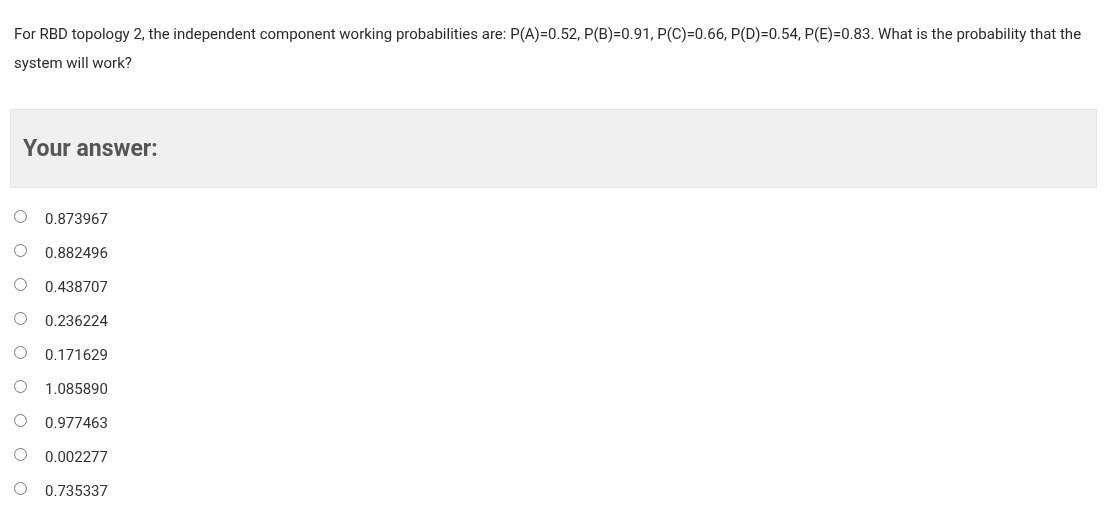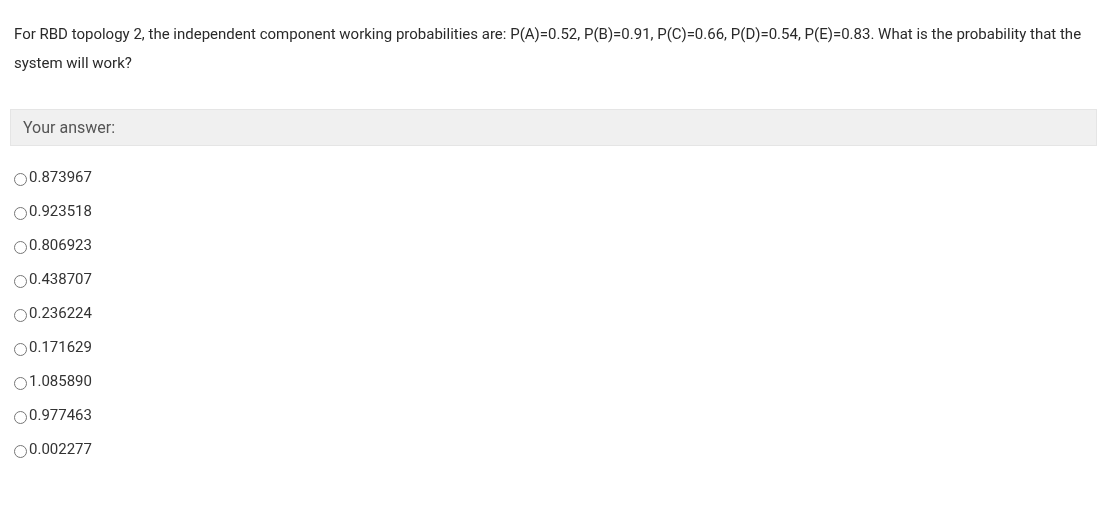--- a/index.html
+++ b/index.html
@@ -17,34 +17,34 @@
     }
     .question-text {
       padding: 20px 4px 20px 14px;
       line-height: 1.9;
       color: #2a2a2a;
       font-size: 15px;
     }
     .answer-header {
       background: #f0f0f0;
       border: 1px solid #e5e5e5;
-      padding: 8px 12px;
+      padding: 25px 12px;
       margin: 12px 10px 14px 10px;
-      font-size: 16px;
+      font-size: 23px;
       color: #555;
-      font-weight: 400;
+      font-weight: 700;
     }
     .options-list {
       padding: 0 14px;
     }
     .option-row {
       display: flex;
-      align-items: flex-end;
+      align-items: flex-start;
       padding: 8px 0;
-      gap: 2px;
+      gap: 18px;
     }
     .radio-input {
       width: 13px;
       height: 13px;
       margin: 0;
       flex-shrink: 0;
       accent-color: #555;
     }
     .option-label {
       font-size: 15px;
@@ -59,25 +59,21 @@
 
 <div class="answer-header">Your answer:</div>
 
 <div class="options-list">
   <div class="option-row">
     <input type="radio" name="answer" class="radio-input" style="">
     <span class="option-label">0.873967</span>
   </div>
   <div class="option-row">
     <input type="radio" name="answer" class="radio-input" style="">
-    <span class="option-label">0.923518</span>
-  </div>
-  <div class="option-row">
-    <input type="radio" name="answer" class="radio-input" style="">
-    <span class="option-label">0.806923</span>
+    <span class="option-label">0.882496</span>
   </div>
   <div class="option-row">
     <input type="radio" name="answer" class="radio-input" style="">
     <span class="option-label">0.438707</span>
   </div>
   <div class="option-row">
     <input type="radio" name="answer" class="radio-input" style="">
     <span class="option-label">0.236224</span>
   </div>
   <div class="option-row">
@@ -89,13 +85,17 @@
     <span class="option-label">1.085890</span>
   </div>
   <div class="option-row">
     <input type="radio" name="answer" class="radio-input" style="">
     <span class="option-label">0.977463</span>
   </div>
   <div class="option-row">
     <input type="radio" name="answer" class="radio-input" style="">
     <span class="option-label">0.002277</span>
   </div>
+  <div class="option-row">
+    <input type="radio" name="answer" class="radio-input" style="">
+    <span class="option-label">0.735337</span>
+  </div>
 </div>
 
 </body></html>

